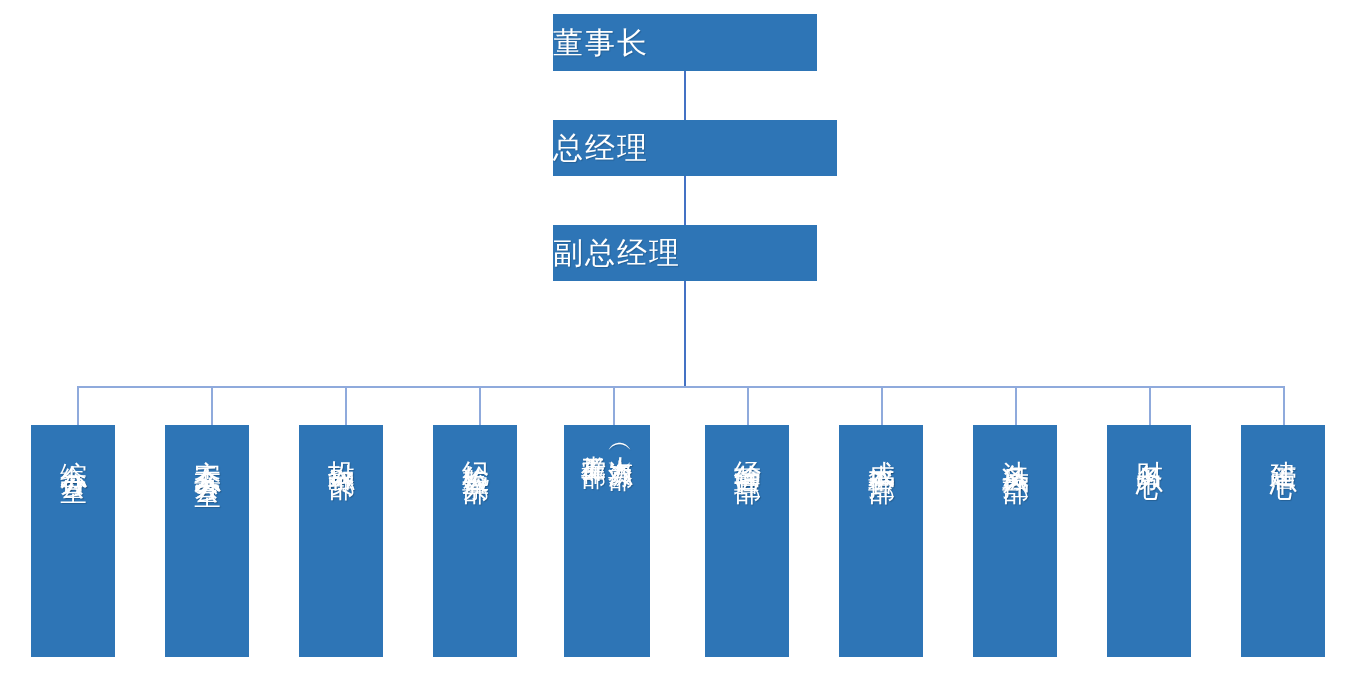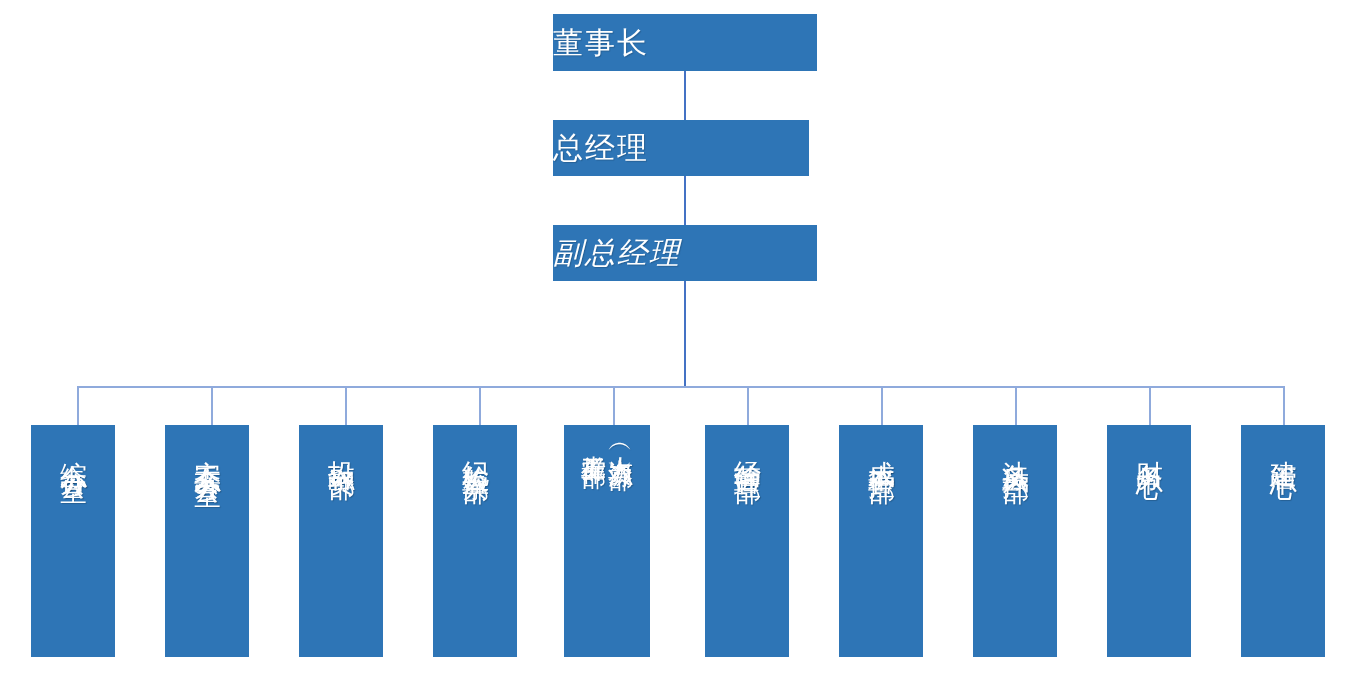--- a/index.html
+++ b/index.html
@@ -58,27 +58,27 @@
 <body>
 
 <div id="chart">
 
   <div class="exec" style="left:553px;top:14px;width:264px;height:57px;">
     <span>董事长</span>
   </div>
 
   <div class="vline" style="left:684px;top:71px;height:49px;"></div>
 
-  <div class="exec" style="left:553px;top:120px;width:256px;height:56px;">
+  <div class="exec" style="left:553px;top:120px;width:284px;height:56px;">
     <span>总经理</span>
   </div>
 
   <div class="vline" style="left:684px;top:176px;height:49px;"></div>
 
-  <div class="exec" style="left:553px;top:225px;width:264px;height:56px;font-style:italic;">
+  <div class="exec" style="left:553px;top:225px;width:264px;height:56px;">
     <span>副总经理</span>
   </div>
 
   <div class="vline" style="left:684px;top:281px;height:106px;"></div>
 
   <div class="hbus" style="left:77px;top:386px;width:1206px;"></div>
 
   <div class="vline light" style="left:77px;top:386px;height:39px;"></div>
   <div class="vline light" style="left:211px;top:386px;height:39px;"></div>
   <div class="vline light" style="left:345px;top:386px;height:39px;"></div>

